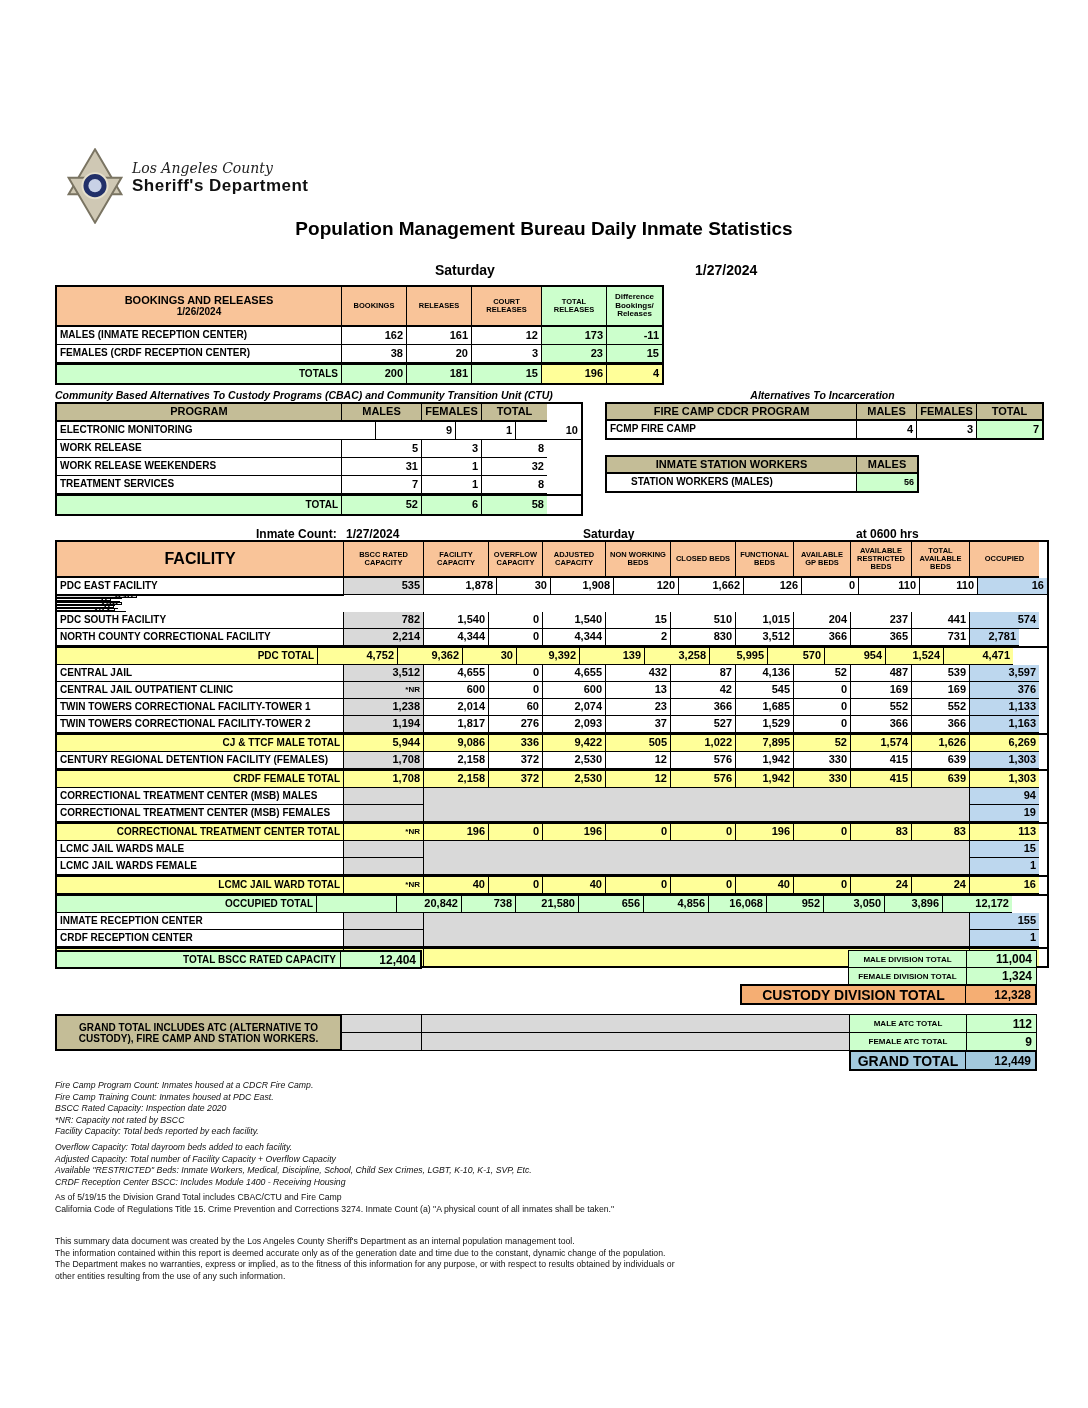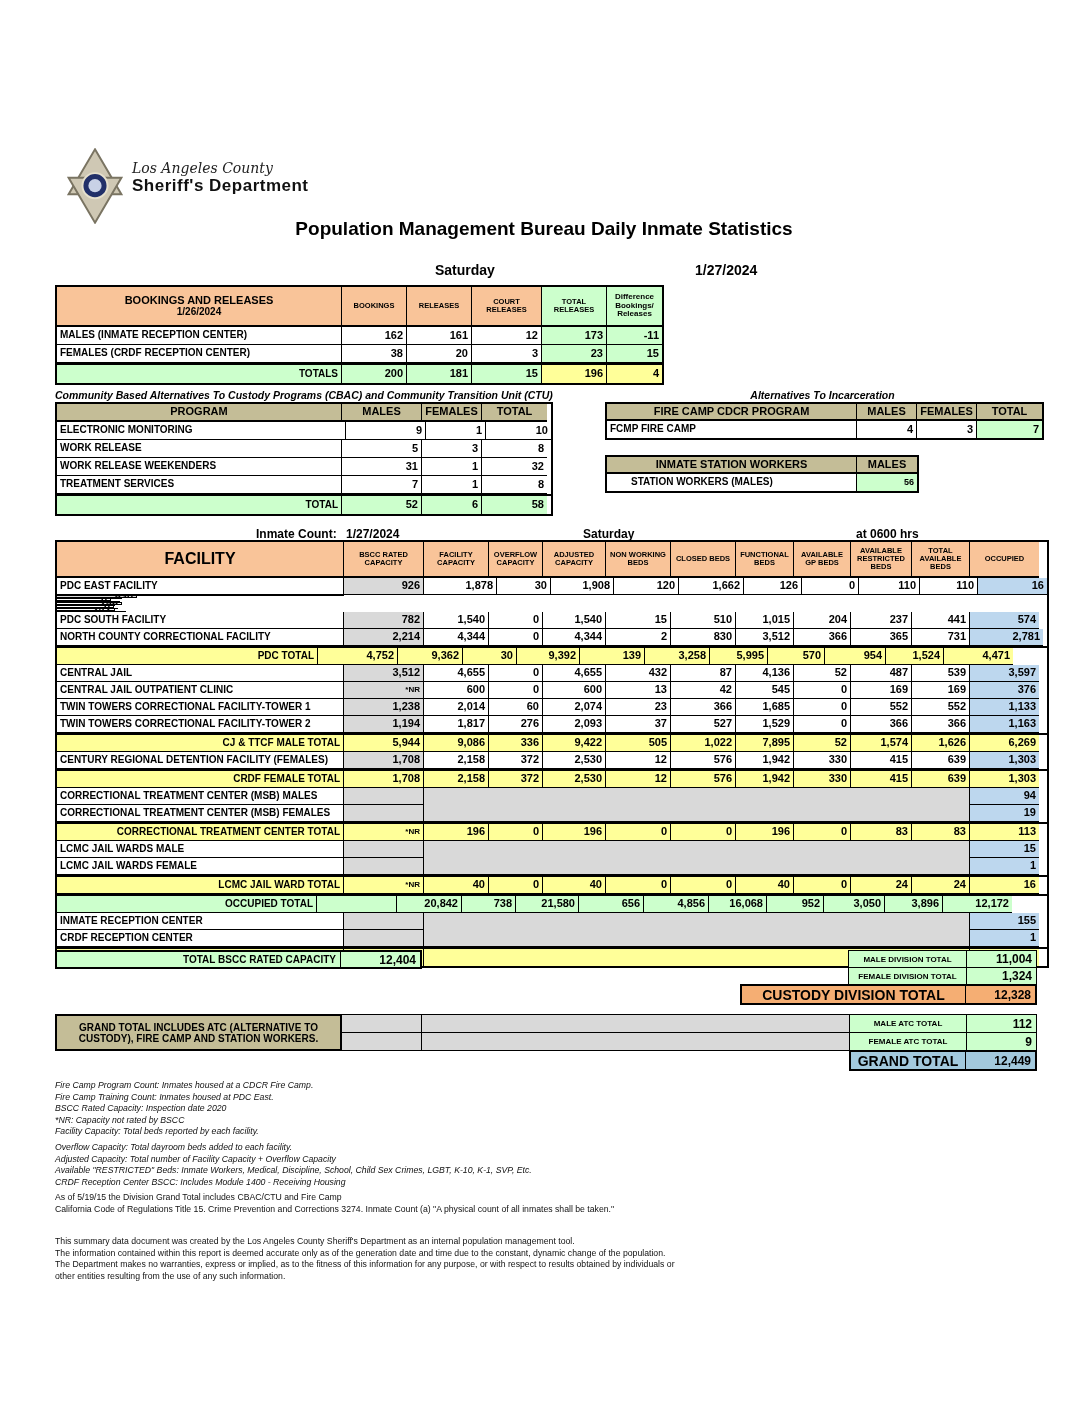--- a/index.html
+++ b/index.html
@@ -109,21 +109,21 @@
 
   <div class="abs sec-title" style="left:55px;top:389px;">Community Based Alternatives To Custody Programs (CBAC) and Community Transition Unit (CTU)</div>
   <div id="cbac-table" class="tbl" style="left:55px;top:402px;">
       <div class="r hdrrow" style="height: 18px;">
         <div class="c tan center" style="width: 285px;">PROGRAM</div>
         <div class="c tan center" style="width: 80px;">MALES</div>
         <div class="c tan center" style="width: 60px;">FEMALES</div>
         <div class="c tan center" style="width: 65px;">TOTAL</div>
       </div>
       <div class="r" style="height: 18px;">
-        <div class="c left lab" style="width: 289px;">ELECTRONIC MONITORING</div>
+        <div class="c left lab" style="width: 319px;">ELECTRONIC MONITORING</div>
         <div class="c " style="width: 80px;">9</div>
         <div class="c " style="width: 60px;">1</div>
         <div class="c " style="width: 65px;">10</div>
       </div>
       <div class="r" style="height: 18px;">
         <div class="c left lab" style="width: 285px;">WORK RELEASE</div>
         <div class="c " style="width: 80px;">5</div>
         <div class="c " style="width: 60px;">3</div>
         <div class="c " style="width: 65px;">8</div>
       </div>
@@ -190,21 +190,21 @@
         <div class="c orange center small" style="width: 65px;">NON WORKING BEDS</div>
         <div class="c orange center small" style="width: 65px;">CLOSED BEDS</div>
         <div class="c orange center small" style="width: 58px;">FUNCTIONAL BEDS</div>
         <div class="c orange center small" style="width: 57px;">AVAILABLE GP BEDS</div>
         <div class="c orange center small" style="width: 61px;">AVAILABLE RESTRICTED BEDS</div>
         <div class="c orange center small" style="width: 58px;">TOTAL AVAILABLE BEDS</div>
         <div class="c orange center small" style="width: 69px;">OCCUPIED</div>
       </div>
       <div class="r" style="height: 17px;">
         <div class="c left lab" style="width: 287px;">PDC EAST FACILITY</div>
-        <div class="c gray" style="width: 80px;">926</div>
+        <div class="c gray" style="width: 80px;">535</div>
         <div class="c " style="width: 73px;">1,878</div>
         <div class="c " style="width: 54px;">30</div>
         <div class="c " style="width: 63px;">1,908</div>
         <div class="c " style="width: 65px;">120</div>
         <div class="c " style="width: 65px;">1,662</div>
         <div class="c " style="width: 58px;">126</div>
         <div class="c " style="width: 57px;">0</div>
         <div class="c " style="width: 61px;">110</div>
         <div class="c " style="width: 58px;">110</div>
         <div class="c blue" style="width: 69px;">16</div>
@@ -242,21 +242,21 @@
         <div class="c gray" style="width: 80px;">2,214</div>
         <div class="c " style="width: 65px;">4,344</div>
         <div class="c " style="width: 54px;">0</div>
         <div class="c " style="width: 63px;">4,344</div>
         <div class="c " style="width: 65px;">2</div>
         <div class="c " style="width: 65px;">830</div>
         <div class="c " style="width: 58px;">3,512</div>
         <div class="c " style="width: 57px;">366</div>
         <div class="c " style="width: 61px;">365</div>
         <div class="c " style="width: 58px;">731</div>
-        <div class="c blue" style="width: 73px;">2,781</div>
+        <div class="c blue" style="width: 49px;">2,781</div>
       </div>
       <div class="r thick" style="height: 17px;">
         <div class="c yellow lab" style="width: 261px;">PDC TOTAL</div>
         <div class="c yellow" style="width: 80px;">4,752</div>
         <div class="c yellow" style="width: 65px;">9,362</div>
         <div class="c yellow" style="width: 54px;">30</div>
         <div class="c yellow" style="width: 63px;">9,392</div>
         <div class="c yellow" style="width: 65px;">139</div>
         <div class="c yellow" style="width: 65px;">3,258</div>
         <div class="c yellow" style="width: 58px;">5,995</div>

